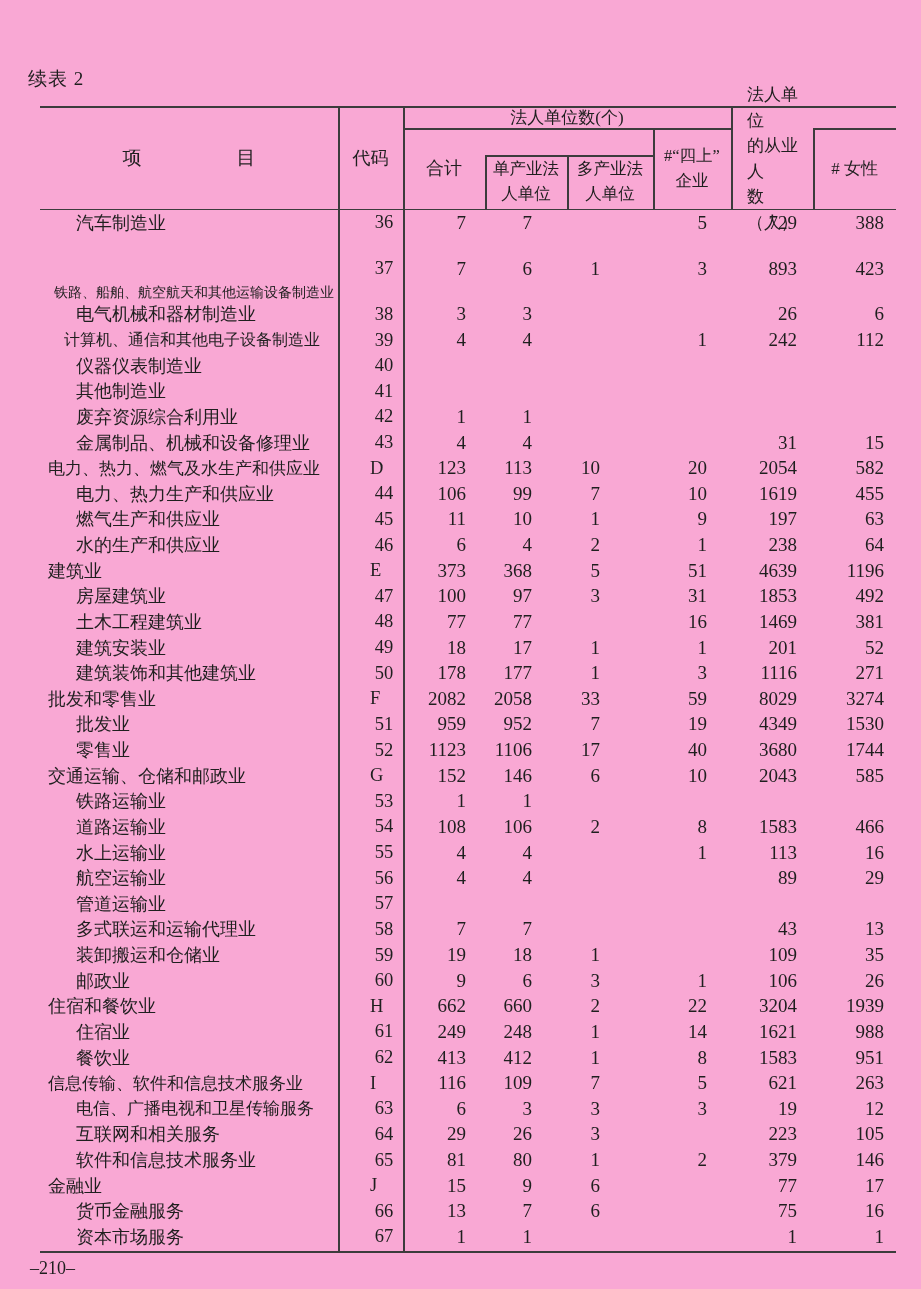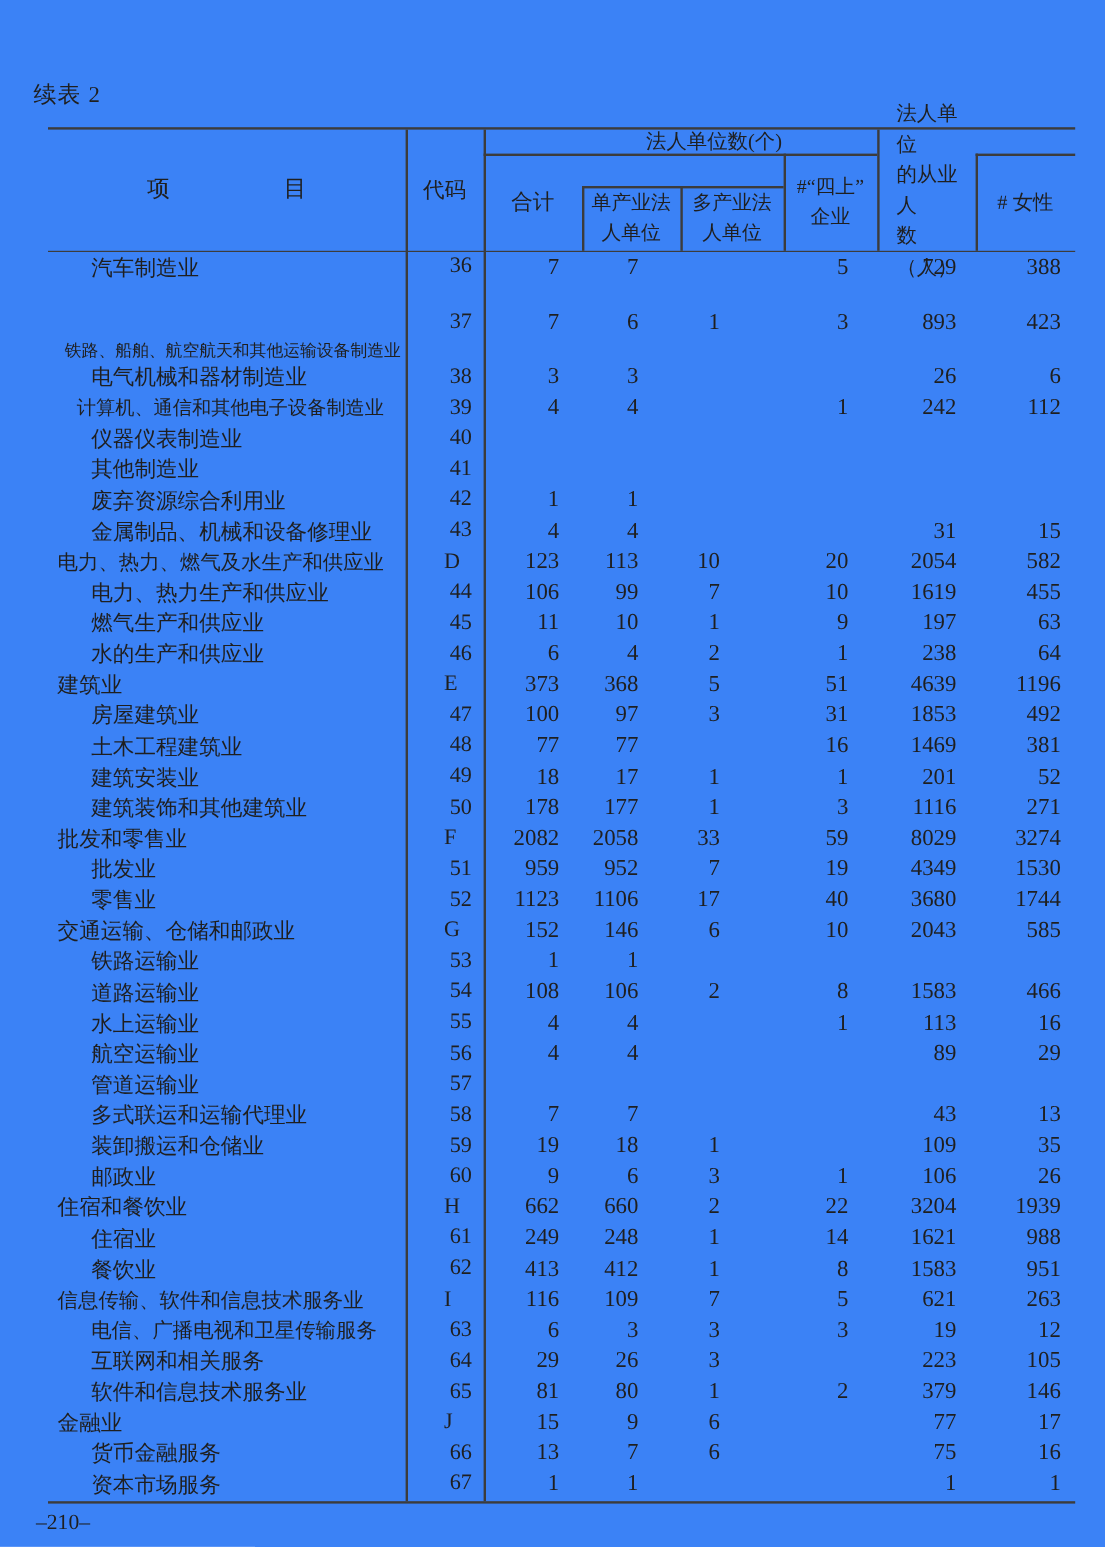--- a/index.html
+++ b/index.html
@@ -1,19 +1,19 @@
 <!DOCTYPE html>
 <html><head>
 <meta charset="utf-8">
 <style>
   html,body { margin:0; padding:0; }
   .page {
     position:relative;
     width:921px; height:1289px;
-    background:#3b82f6;
+    background:#f9a8d4;
     color:#1f1f1f;
     font-family:"Liberation Serif","DejaVu Serif",serif;
     overflow:hidden;
   }
   .cont-label {
     position:absolute; left:28px; top:66px;
     font-size:19px; letter-spacing:1px;
   }
   .pageno {
     position:absolute; left:30px; top:1258px;
@@ -41,21 +41,21 @@
   .vl-2 { left:527px; top:47px; bottom:0; }
   .vl-3 { left:613px; top:20px; bottom:0; }
   .vl-4 { left:691px; top:0; bottom:0; }
   .vl-5 { left:773px; top:20px; bottom:0; }
   .th {
     position:absolute; display:flex; align-items:center; justify-content:center;
     text-align:center; white-space:pre-line; line-height:1.5;
   }
   .th-item   { left:0;     top:0;    width:298px; height:101px; font-size:19px; }
   .th-code   { left:298px; top:0;    width:65px;  height:101px; font-size:18px; }
-  .th-group  { left:363px; top:0;    width:328px; height:20px;  font-size:17px;margin-left:28px; }
+  .th-group  { left:363px; top:0;    width:328px; height:20px;  font-size:17px; }
   .th-total  { left:363px; top:20px; width:82px;  height:81px;  font-size:18px; }
   .th-single { left:445px; top:47px; width:82px;  height:54px;  font-size:16.5px; }
   .th-multi  { left:527px; top:47px; width:86px;  height:54px;  font-size:16.5px; }
   .th-four   { left:613px; top:20px; width:78px;  height:81px;  font-size:16.5px; }
   .th-emp    { left:691px; top:0;    width:82px;  height:101px; font-size:17px;
                justify-content:flex-start; text-align:left; padding-left:16px; box-sizing:border-box; }
   .th-female { left:773px; top:20px; width:83px;  height:81px;  font-size:17px; }
 
   
   .tbody { display:flex; flex-direction:column; height:1040px; }

